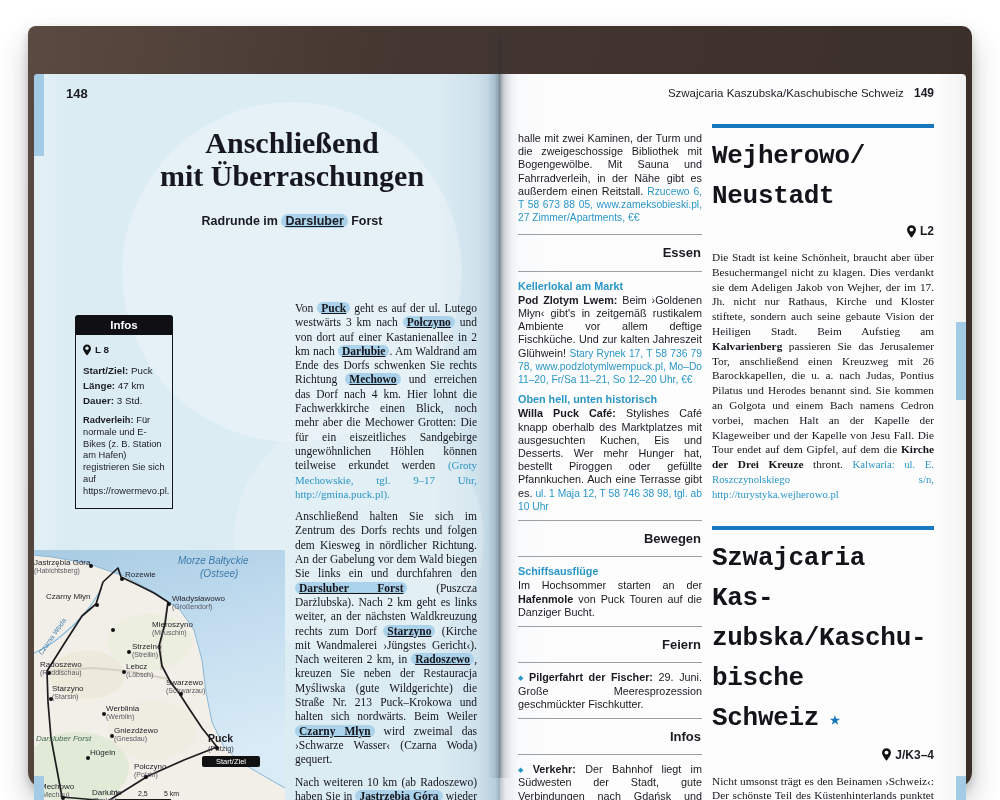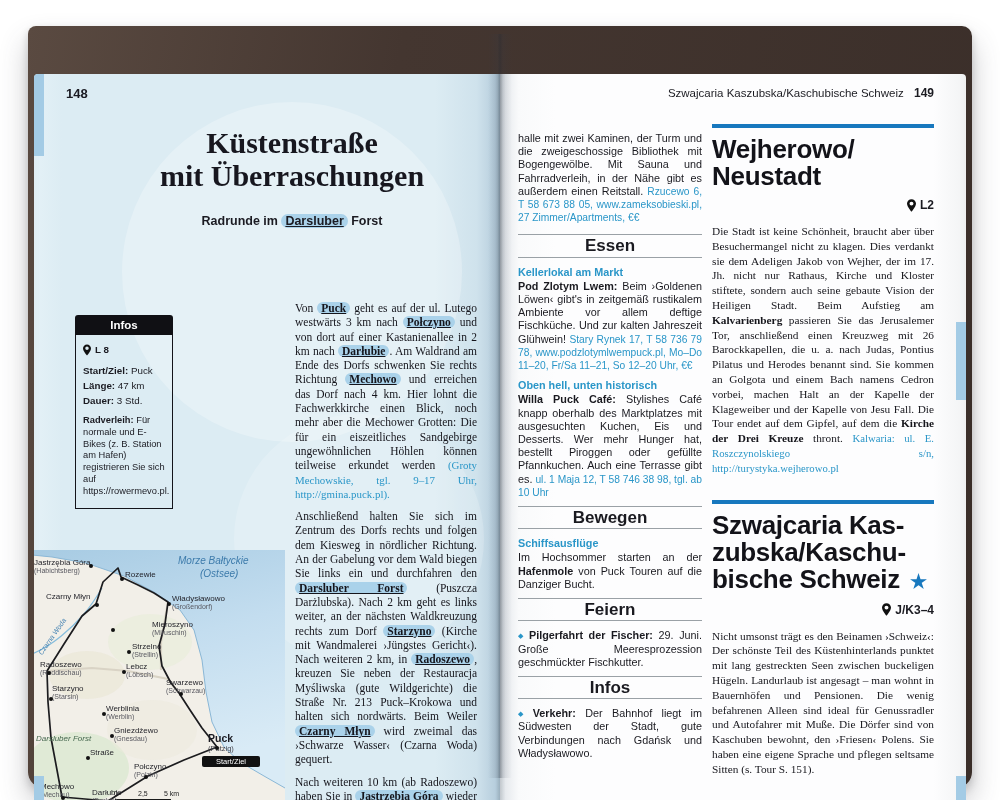--- a/index.html
+++ b/index.html
@@ -77,30 +77,30 @@
   .ms-bar { position:absolute; top:9px; left:1px; width:56px; height:3px; border:1px solid #1a1a1a;
             background:linear-gradient(to right,#1a1a1a 0 27px,#fff 27px); }
 
   
   .rp-header { position:absolute; top:12px; right:32px; font-size:11.5px; color:#1c1c22; }
   .rp-header b { margin-left:7px; font-size:12px; }
 
   .col1 { position:absolute; left:18px; top:58px; width:184px; font-size:10.8px; line-height:13.2px;
           text-align:justify; hyphens:auto; color:#1a1a20; }
   .intro { margin-bottom:10px; }
-  .sec-title { font-size:17px; font-weight:bold; border-top:1px solid #9aa1a6; border-bottom:1px solid #9aa1a6;
-          padding:4px 1px; margin:6px 0 8px; text-align:center; }
+  .sec-title { font-size:13px; font-weight:bold; border-top:1px solid #9aa1a6; border-bottom:1px solid #9aa1a6;
+          padding:11px 1px; margin:6px 0 8px; text-align:right; }
   .subhead { color:#2a96c8; font-weight:bold; margin:3px 0 1px; text-align:left; }
   .entry { margin-bottom:7px; }
   .diamond { color:#2a96c8; font-size:7px; margin-right:3px; vertical-align:1px; }
 
   .col2 { position:absolute; left:212px; top:50px; width:222px; }
   .article { margin-bottom:24px; }
   .art-bar { height:4px; background:#1878be; margin-bottom:8px; }
-  .art-title { font-family:Liberation Sans, sans-serif; font-size:26px; line-height:27px; font-weight:bold;
+  .art-title { font-family:Liberation Mono, monospace; font-size:26px; line-height:40px; font-weight:bold;
           color:#131319; letter-spacing:-.3px; }
   .star { color:#1878be; font-size:19px; margin-left:10px; }
   .art-loc { display:flex; justify-content:flex-end; align-items:center; gap:4px; font-size:12px; font-weight:bold; margin:8px 0 12px; }
   .art-body { font-family:"Liberation Serif", serif; font-size:11.3px; line-height:14.8px; text-align:justify;
           hyphens:auto; color:#16161c; }
   .pin svg { display:block; fill:#111; }
 </style>
 </head>
 <body>
 
@@ -110,21 +110,21 @@
 
   <div class="page page-left">
     <div class="deco deco1"></div>
     <div class="deco deco2"></div>
     <div class="tab tab-lt"></div>
     <div class="tab tab-lb"></div>
 
     <div class="pagenum-l">148</div>
 
     <div class="tour-head">
-      <h1 class="tour-title"><span>Küstenstraße</span><br><span>mit Überraschungen</span></h1>
+      <h1 class="tour-title"><span>Anschließend</span><br><span>mit Überraschungen</span></h1>
       <div class="tour-sub"><span>Radrunde im </span><span class="hl">Darsluber</span><span> Forst</span></div>
     </div>
 
     <aside class="infos">
       <div class="infos-h">Infos</div>
       <div class="infos-b">
         <div class="infos-loc">
           <span class="pin">
               <svg viewBox="0 0 10 14" width="8" height="12">
                 <path d="M5 0C2.24 0 0 2.2 0 4.9 0 8.6 5 14 5 14s5-5.4 5-9.1C10 2.2 7.76 0 5 0zm0 7.1a2.2 2.2 0 1 1 0-4.4 2.2 2.2 0 0 1 0 4.4z"></path>
@@ -234,21 +234,21 @@
           <div class="pdot" style="left: 70px; top: 162px;"></div>
           <div class="place" style="left: 82px; top: 176px;">
             <div class="pname">Gniezdżewo</div>
             <div class="psub">(Gnesdau)</div>
           </div>
           <div class="pdot" style="left: 78px; top: 184px;"></div>
           <div class="place it" style="left: 4px; top: 184px;">
             <div class="pname">Darsluber Forst</div>
           </div>
           <div class="place" style="left: 58px; top: 198px;">
-            <div class="pname">Straße</div>
+            <div class="pname">Hügeln</div>
           </div>
           <div class="pdot" style="left: 54px; top: 206px;"></div>
           <div class="place" style="left: 102px; top: 212px;">
             <div class="pname">Połczyno</div>
             <div class="psub">(Polzin)</div>
           </div>
           <div class="pdot" style="left: 112px; top: 225px;"></div>
           <div class="place" style="left: 8px; top: 232px;">
             <div class="pname">Mechowo</div>
             <div class="psub">(Mechau)</div>
@@ -276,21 +276,21 @@
     <div class="rp-header">
       <span>Szwajcaria Kaszubska/Kaschubische Schweiz</span>
       <b>149</b>
     </div>
 
     <div class="col1">
       <p class="intro"><span>halle mit zwei Kaminen, der Turm und die zweigeschossige Bibliothek mit Bogengewölbe. Mit Sauna und Fahrradverleih, in der Nähe gibt es außerdem einen Reitstall. </span><span class="blue">Rzucewo 6, T 58 673 88 05, www.zameksobieski.pl, 27 Zimmer/Apartments, €€</span></p>
       <div id="col1-sections">
           <div class="sec-title">Essen</div>
           <div class="subhead">Kellerlokal am Markt</div>
-          <p class="entry"><span class="b">Pod Zlotym Lwem:</span><span> Beim ›Goldenen Löwen‹ gibt's in zeitgemäß rustikalem Ambiente vor allem deftige Fischküche. Und zur kalten Jahreszeit Glühwein! </span><span class="blue">Stary Rynek 17, T 58 736 79 78, www.podzlotymlwempuck.pl, Mo–Do 11–20, Fr/Sa 11–21, So 12–20 Uhr, €€</span></p>
+          <p class="entry"><span class="b">Pod Zlotym Lwem:</span><span> Beim ›Goldenen Młyn‹ gibt's in zeitgemäß rustikalem Ambiente vor allem deftige Fischküche. Und zur kalten Jahreszeit Glühwein! </span><span class="blue">Stary Rynek 17, T 58 736 79 78, www.podzlotymlwempuck.pl, Mo–Do 11–20, Fr/Sa 11–21, So 12–20 Uhr, €€</span></p>
           <div class="subhead">Oben hell, unten historisch</div>
           <p class="entry"><span class="b">Willa Puck Café:</span><span> Stylishes Café knapp oberhalb des Marktplatzes mit ausgesuchten Kuchen, Eis und Desserts. Wer mehr Hunger hat, bestellt Piroggen oder gefüllte Pfannkuchen. Auch eine Terrasse gibt es. </span><span class="blue">ul. 1 Maja 12, T 58 746 38 98, tgl. ab 10 Uhr</span></p>
           <div class="sec-title">Bewegen</div>
           <div class="subhead">Schiffsausflüge</div>
           <p class="entry"><span>Im Hochsommer starten an der </span><span class="b">Hafenmole</span><span> von Puck Touren auf die Danziger Bucht.</span></p>
           <div class="sec-title">Feiern</div>
           <p class="entry"><span class="diamond">◆</span><span class="b">Pilgerfahrt der Fischer:</span><span> 29. Juni. Große Meeresprozession geschmückter Fischkutter.</span></p>
           <div class="sec-title">Infos</div>
           <p class="entry"><span class="diamond">◆</span><span class="b">Verkehr:</span><span> Der Bahnhof liegt im Südwesten der Stadt, gute Verbindungen nach Gdańsk und Władysławowo.</span></p>
         </div>

